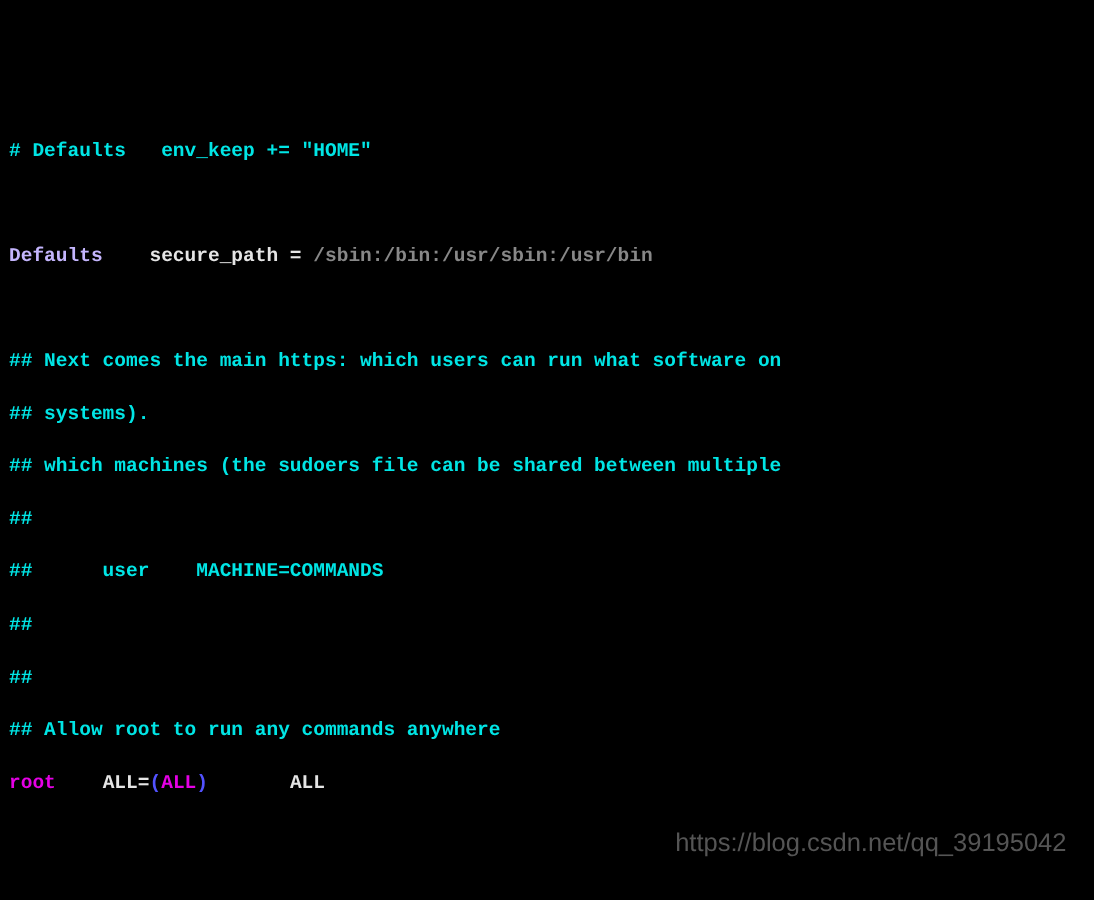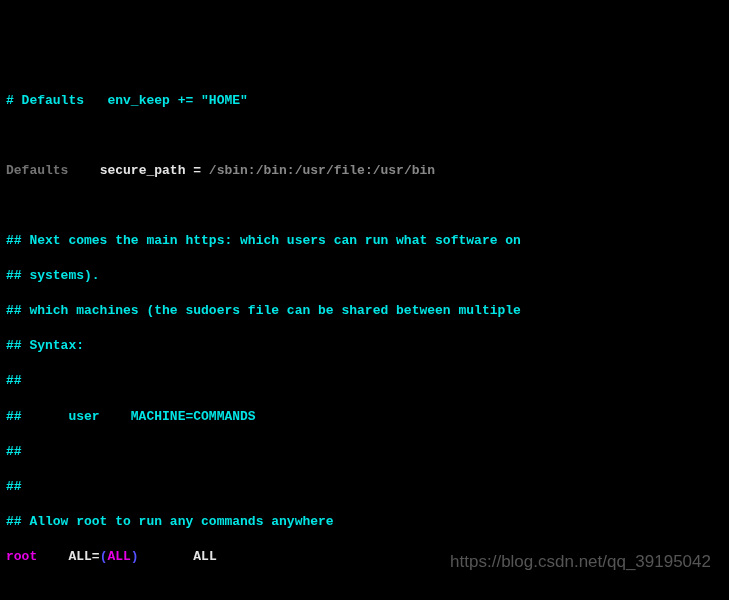--- a/index.html
+++ b/index.html
@@ -10,21 +10,21 @@
       font-weight: bold;
       width: 729px;
       height: 600px;
       overflow: hidden;
       padding: 4px 6px;
       white-space: pre;
       line-height: 1.35;
     }
     .c-cyan { color: #00e5e5; }
     .c-white { color: #e5e5e5; text-align: right; }
-    .c-yellow { color: #737373; }
+    .c-yellow { color: #c4b5fd; }
     .c-gray { color: #888; }
     .c-magenta { color: #e500e5; text-align: right; }
     .c-blue { color: #5252ff; }
     .line { display: block; }
     span { display: inline; }
     .watermark {
       position: absolute;
       right: 18px;
       bottom: 26px;
       color: #555;
@@ -34,26 +34,25 @@
     }
   </style>
 </head>
 <body>
 
 
 
 <div class="content">
 <span class="line"><span class="c-cyan">#</span><span class="c-cyan"> Defaults   env_keep += "HOME"</span></span>
 <span class="line"> </span>
-<span class="line"><span class="c-yellow">Defaults</span><span class="c-white">    secure_path = </span><span class="c-gray">/sbin:/bin:/usr/file:/usr/bin</span></span>
+<span class="line"><span class="c-yellow">Defaults</span><span class="c-white">    secure_path = </span><span class="c-gray">/sbin:/bin:/usr/sbin:/usr/bin</span></span>
 <span class="line"> </span>
 <span class="line c-cyan">## Next comes the main https: which users can run what software on</span>
 <span class="line c-cyan">## systems).</span>
 <span class="line c-cyan">## which machines (the sudoers file can be shared between multiple</span>
-<span class="line c-cyan">## Syntax:</span>
 <span class="line c-cyan">##</span>
 <span class="line c-cyan">##      user    MACHINE=COMMANDS</span>
 <span class="line c-cyan">##</span>
 <span class="line c-cyan">##</span>
 <span class="line c-cyan">## Allow root to run any commands anywhere</span>
 <span class="line"><span class="c-magenta">root</span><span class="c-white">    ALL=</span><span class="c-blue">(</span><span class="c-magenta">ALL</span><span class="c-blue">)</span><span class="c-white">       ALL</span></span>
 
 
 
 

